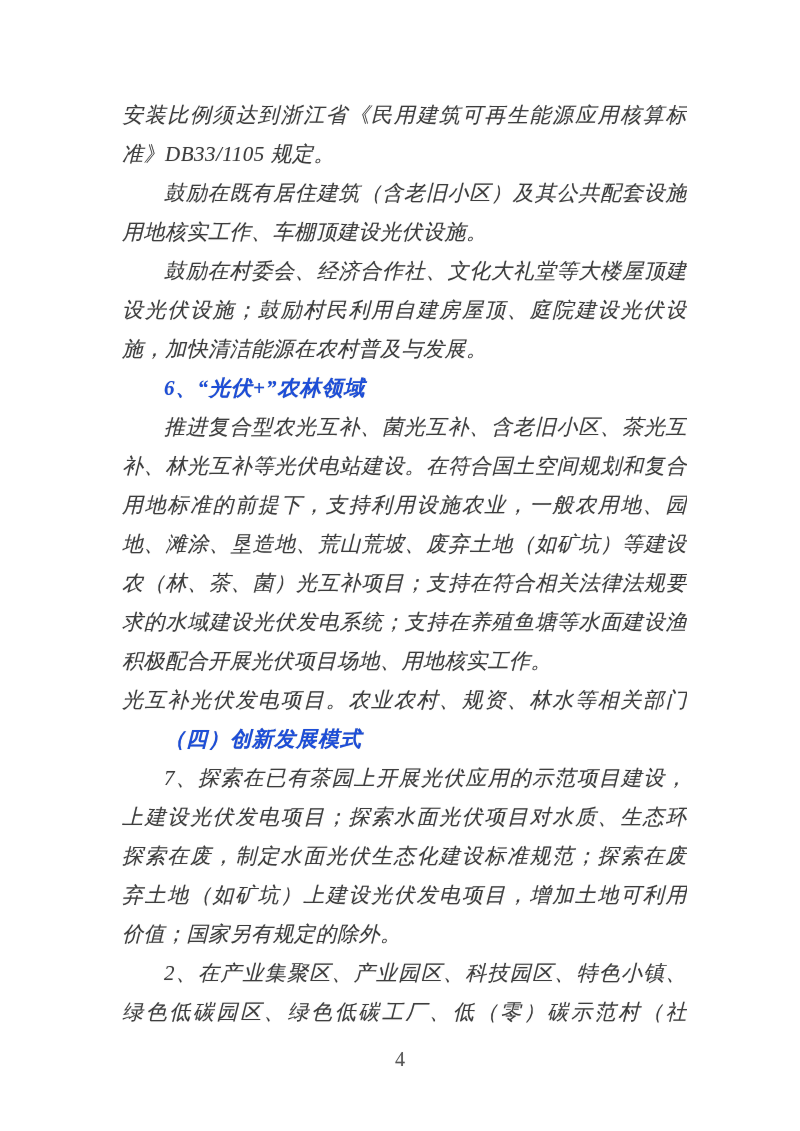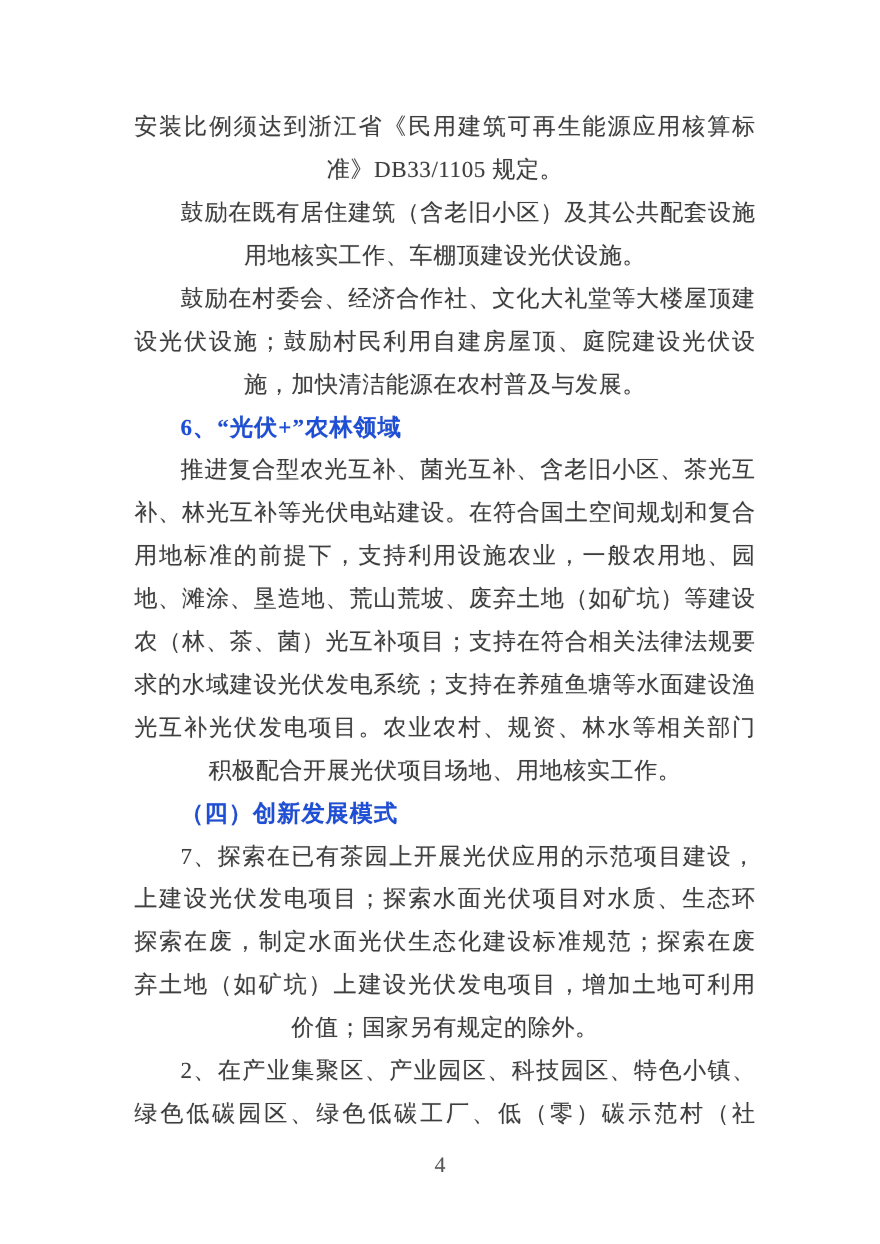--- a/index.html
+++ b/index.html
@@ -10,29 +10,30 @@
   .page {
     position: relative;
     width: 800px;
     height: 1131px;
     background: #ffffff;
     overflow: hidden;
     font-family: "Liberation Serif", serif;
   }
   .content {
     padding: 96px 113px 0 122px;
+    font-style: italic;
   }
   .line {
     font-size: 21px;
     line-height: 39px;
     height: 39px;
     color: #3e3e3e;
     letter-spacing: 0.5px;
     text-shadow: 0 0 1px rgba(62, 62, 62, 0.35);
-    text-align: center;
+    text-align: left;
     overflow: hidden;
   }
   .fill {
     text-align: justify;
     text-align-last: justify;
   }
   .indent {
     text-indent: 42px;
   }
   .heading {
@@ -63,22 +64,22 @@
     <div class="line fill indent">鼓励在村委会、经济合作社、文化大礼堂等大楼屋顶建</div>
     <div class="line fill">设光伏设施；鼓励村民利用自建房屋顶、庭院建设光伏设</div>
     <div class="line">施，加快清洁能源在农村普及与发展。</div>
     <div class="line heading indent">6、“光伏+”农林领域</div>
     <div class="line fill indent">推进复合型农光互补、菌光互补、含老旧小区、茶光互</div>
     <div class="line fill">补、林光互补等光伏电站建设。在符合国土空间规划和复合</div>
     <div class="line fill">用地标准的前提下，支持利用设施农业，一般农用地、园</div>
     <div class="line fill">地、滩涂、垦造地、荒山荒坡、废弃土地（如矿坑）等建设</div>
     <div class="line fill">农（林、茶、菌）光互补项目；支持在符合相关法律法规要</div>
     <div class="line fill">求的水域建设光伏发电系统；支持在养殖鱼塘等水面建设渔</div>
+    <div class="line">积极配合开展光伏项目场地、用地核实工作。</div>
     <div class="line fill">光互补光伏发电项目。农业农村、规资、林水等相关部门</div>
-    <div class="line">积极配合开展光伏项目场地、用地核实工作。</div>
     <div class="line heading indent">（四）创新发展模式</div>
     <div class="line fill indent">7、探索在已有茶园上开展光伏应用的示范项目建设，</div>
     <div class="line fill">上建设光伏发电项目；探索水面光伏项目对水质、生态环</div>
     <div class="line fill">探索在废，制定水面光伏生态化建设标准规范；探索在废</div>
     <div class="line fill">弃土地（如矿坑）上建设光伏发电项目，增加土地可利用</div>
     <div class="line">价值；国家另有规定的除外。</div>
     <div class="line fill indent">2、在产业集聚区、产业园区、科技园区、特色小镇、</div>
     <div class="line fill">绿色低碳园区、绿色低碳工厂、低（零）碳示范村（社</div>
   </div>
   <div class="page-number">4</div>

